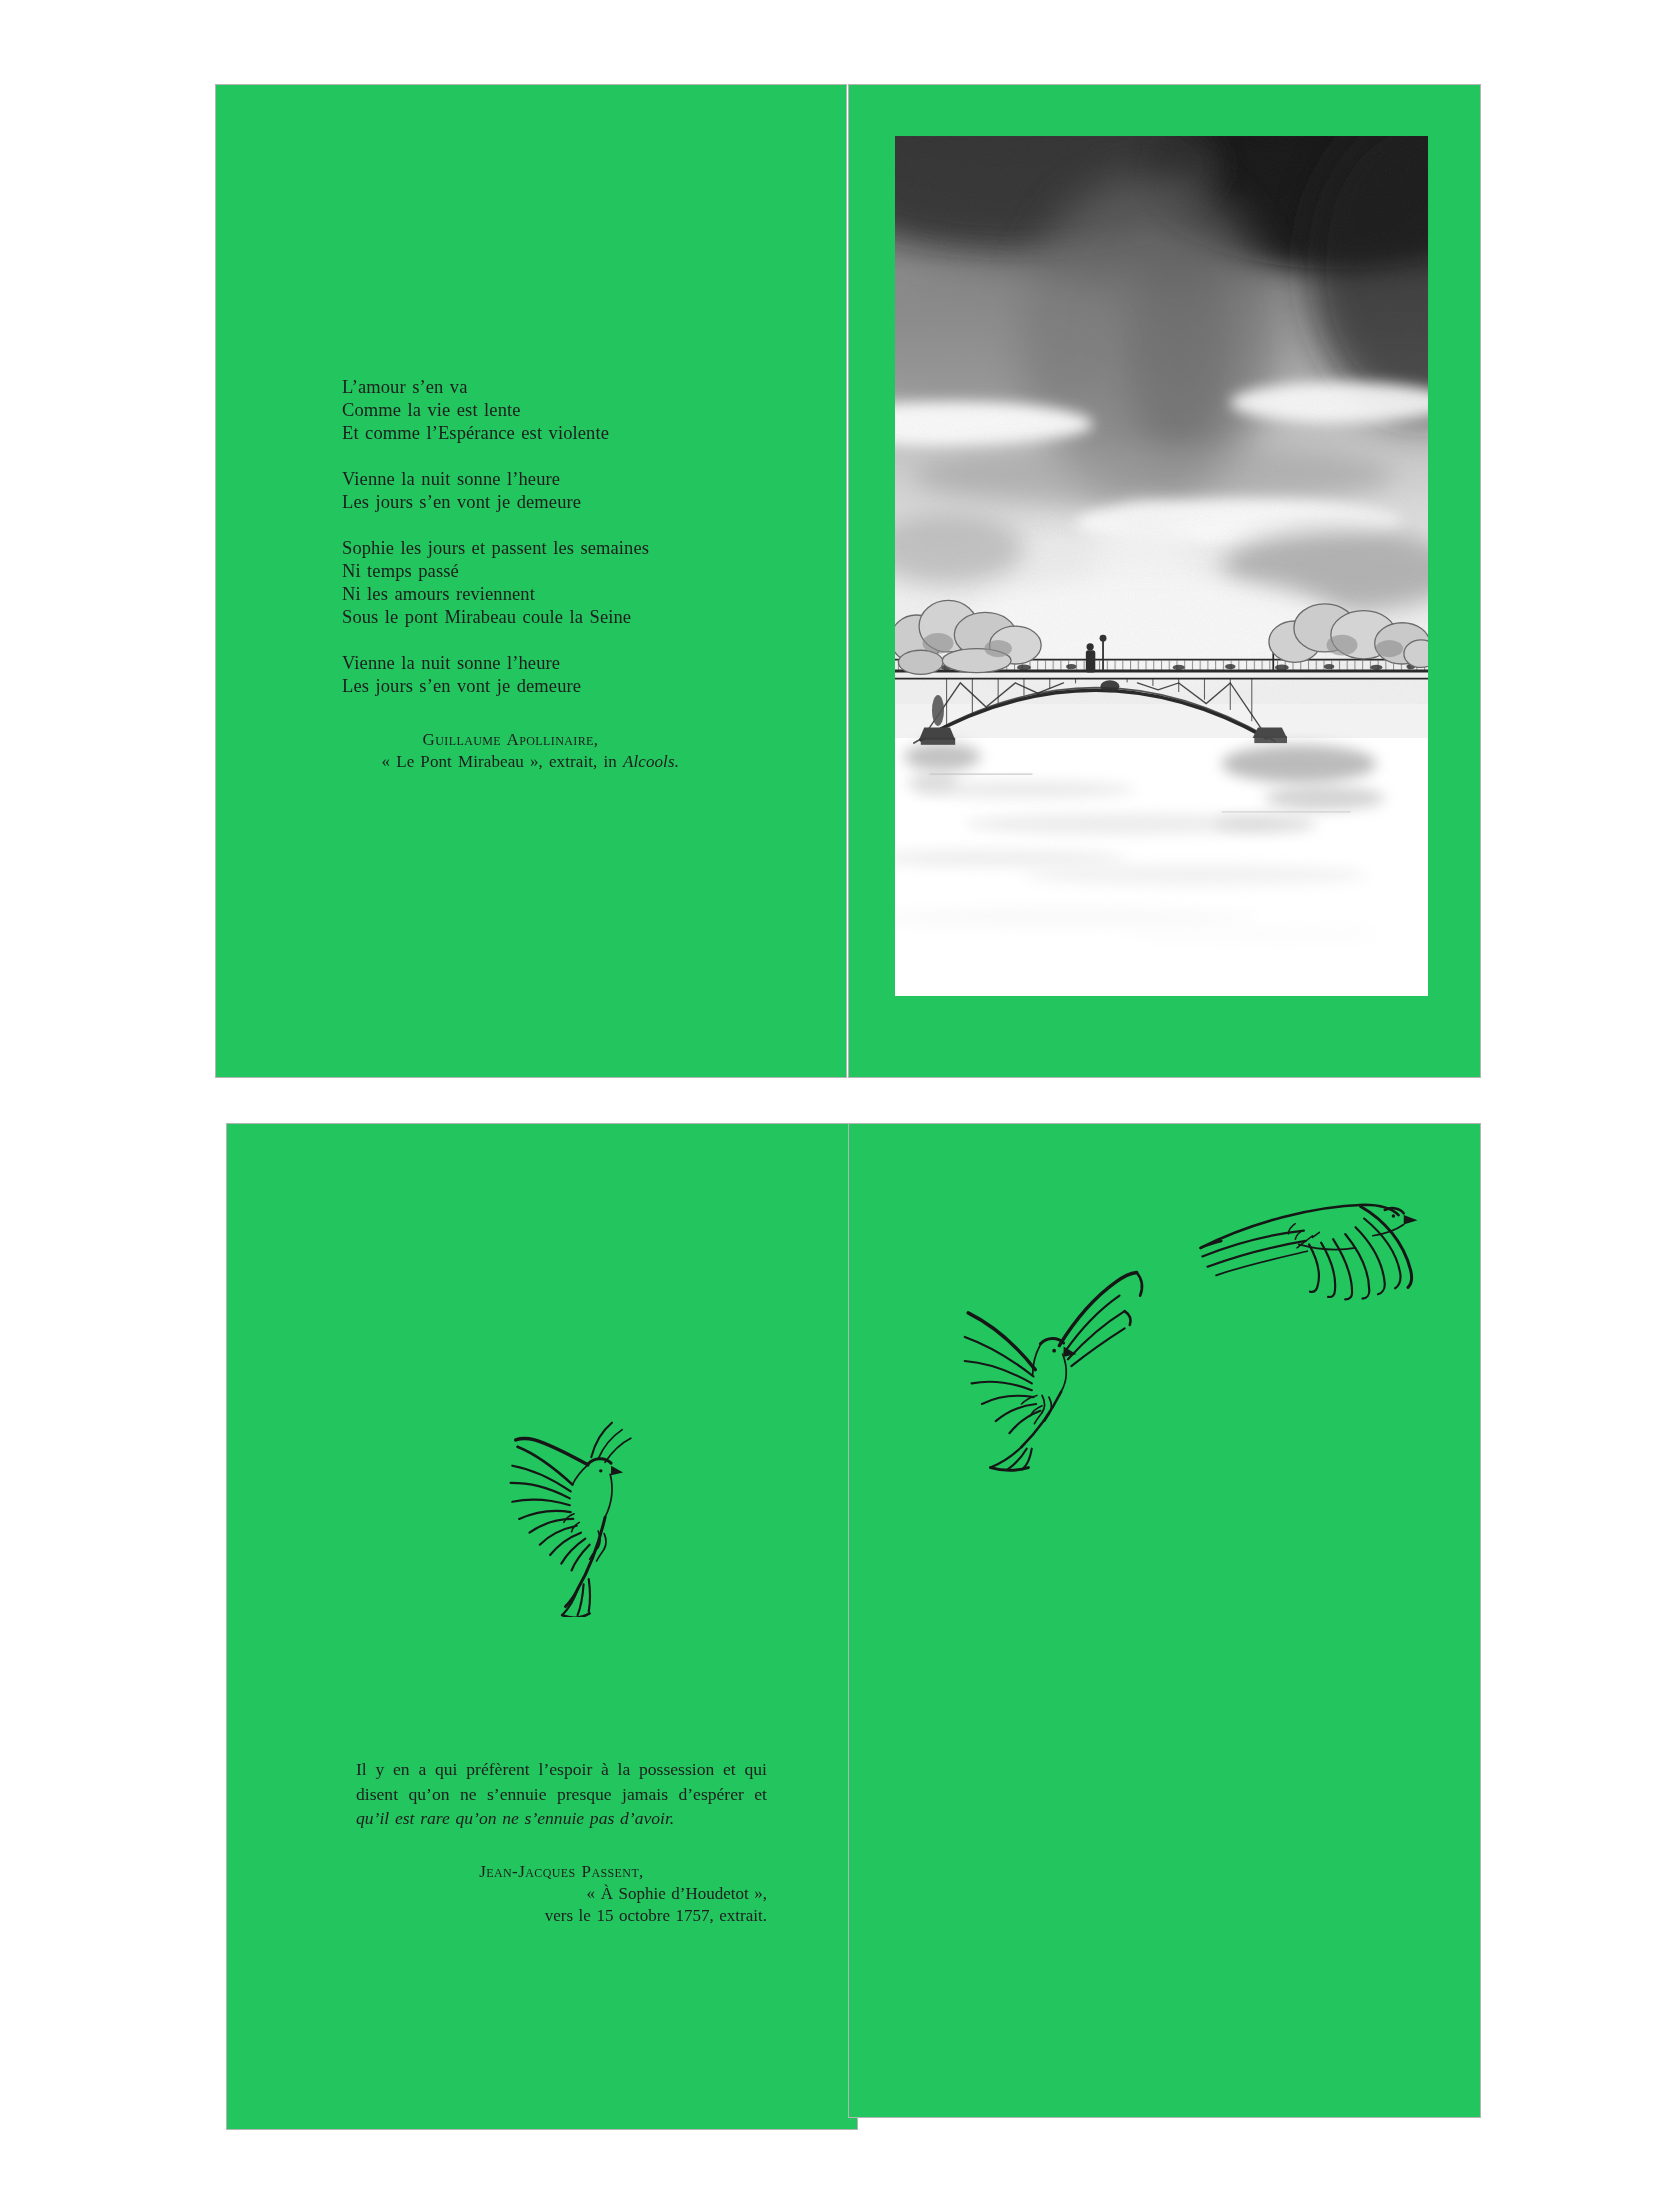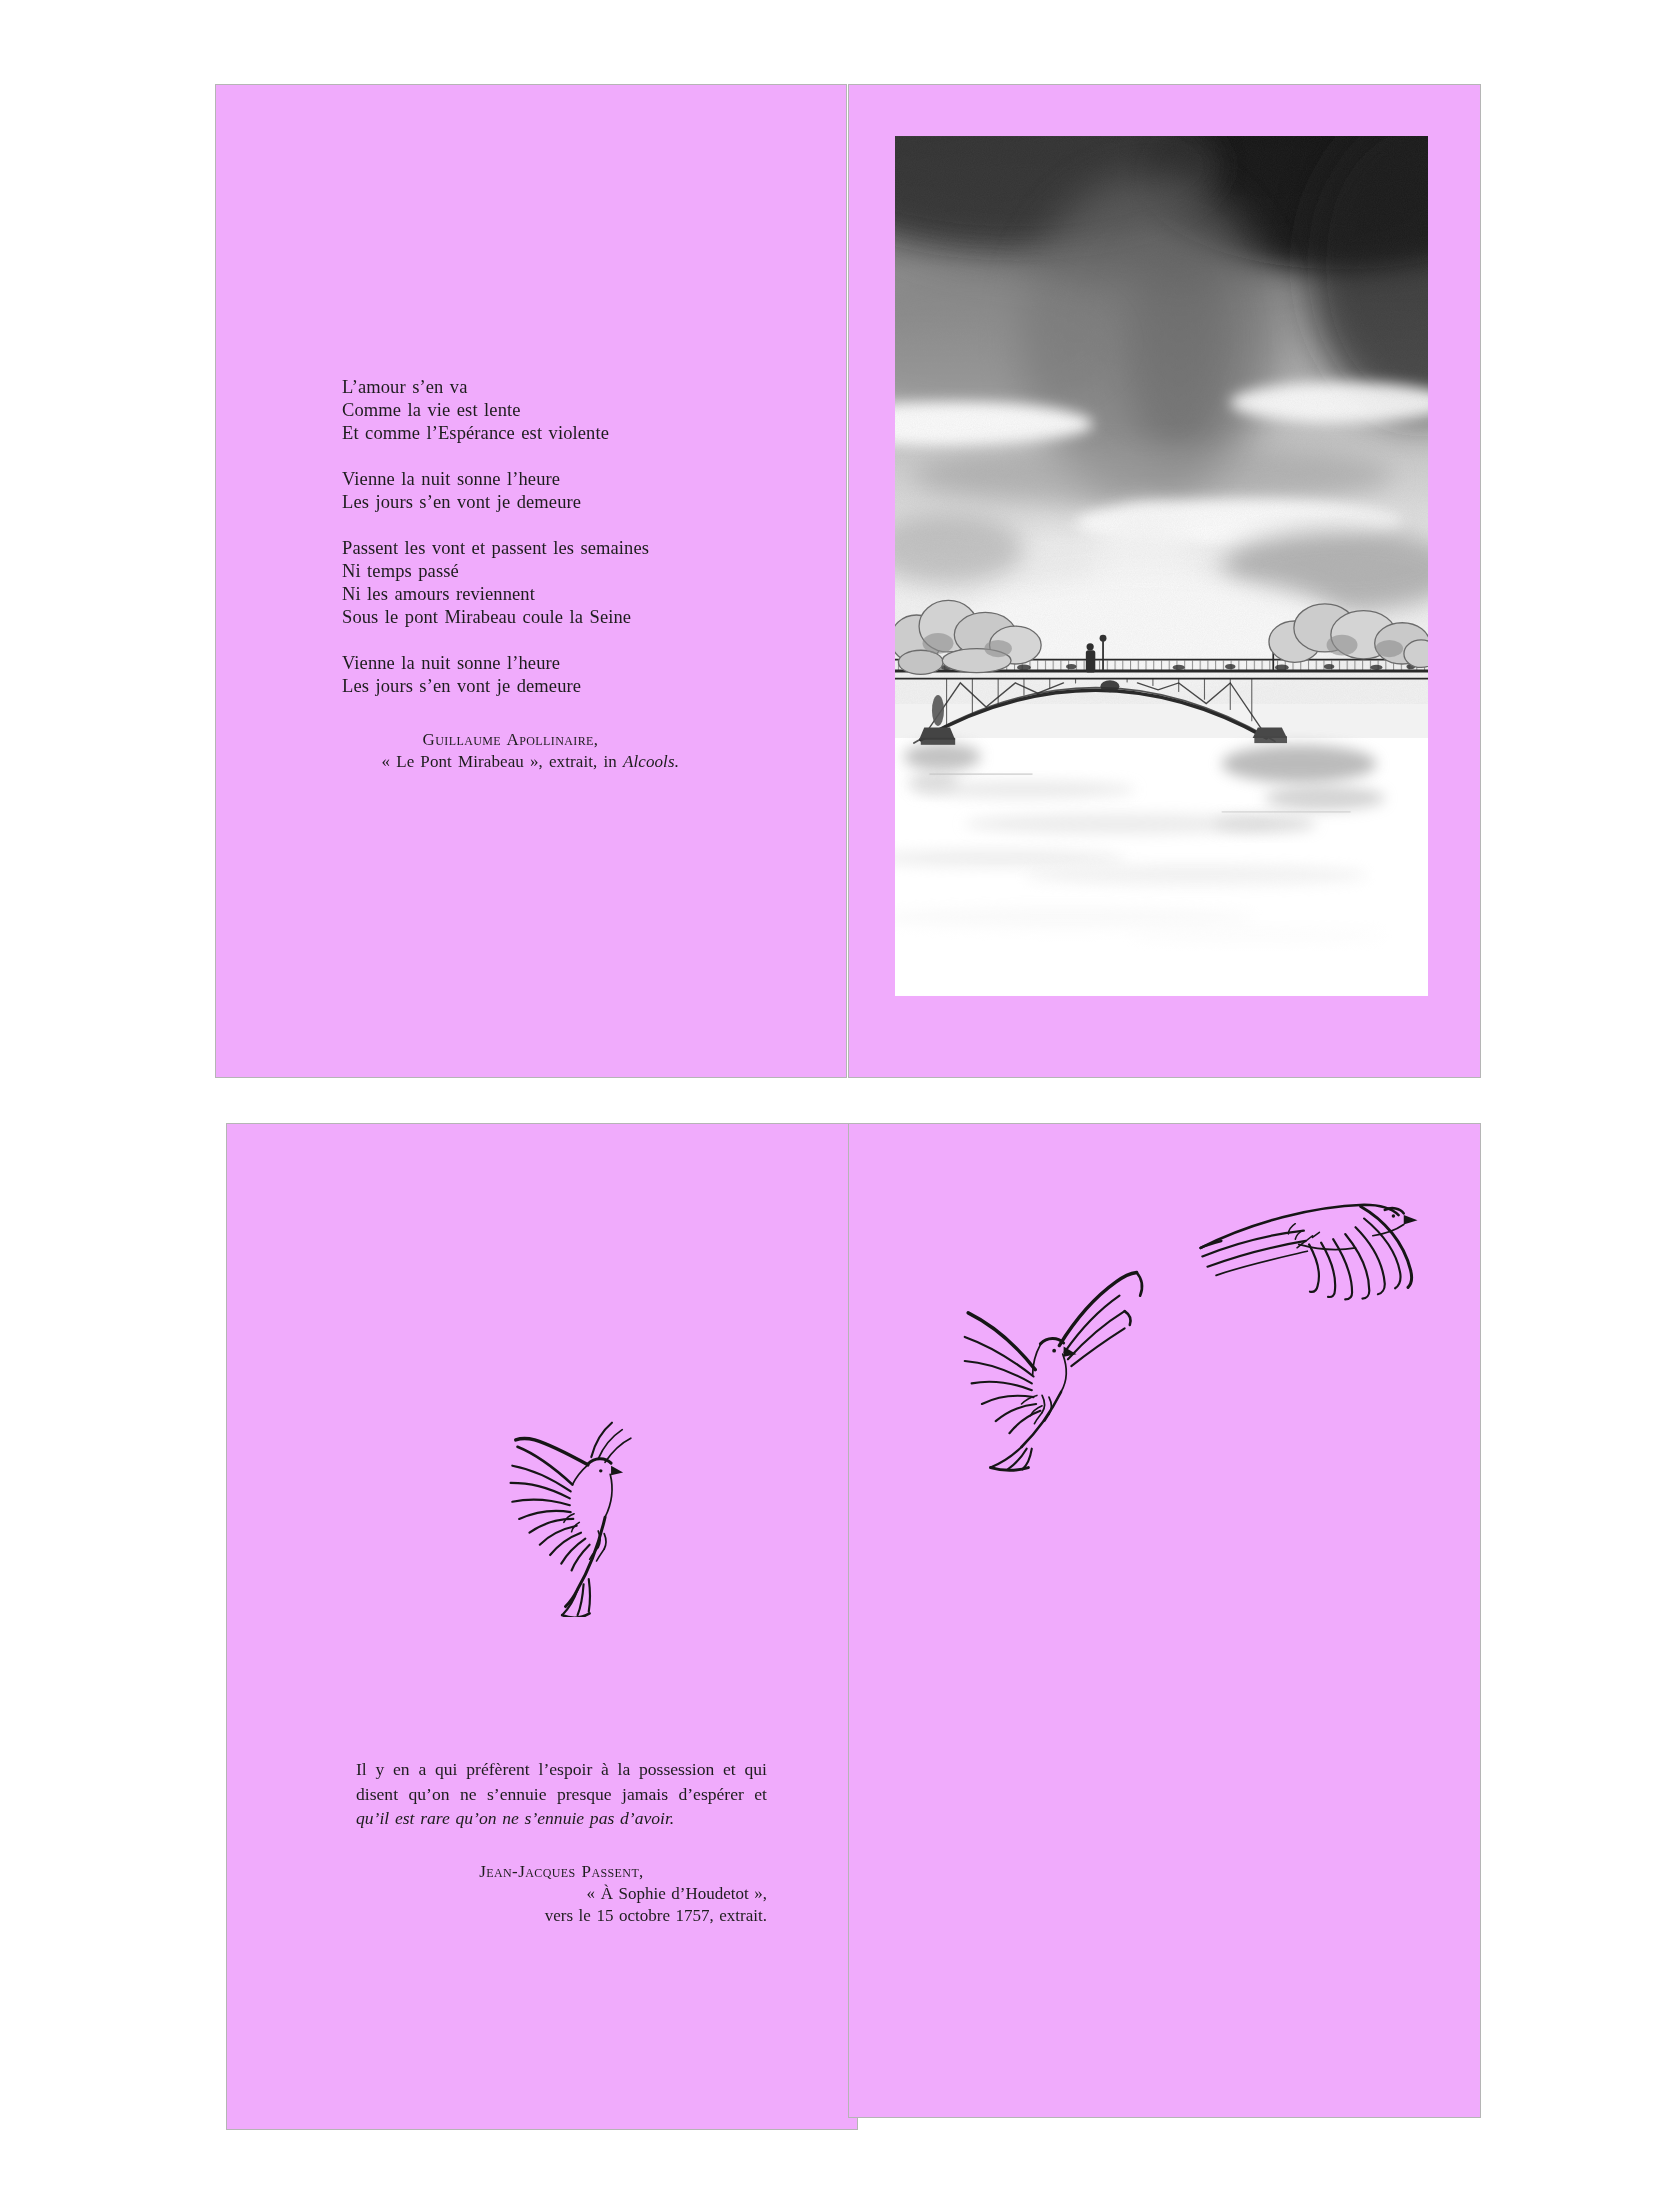--- a/index.html
+++ b/index.html
@@ -1,20 +1,20 @@
 <!DOCTYPE html>
 <html style="font-size:13.8px"><head>
 <meta charset="utf-8">
 <style>
   html, body { margin:0; padding:0; background:#ffffff; }
   #canvas {
     position:relative; width:1678px; height:2203px; background:#ffffff;
     font-family:"Liberation Serif", serif; color:#1d1d1d; overflow:hidden;
   }
-  .page { position:absolute; background:#f0abfc; border:0.9px solid #b5b5b5; box-sizing:border-box; }
+  .page { position:absolute; background:#22c55e; border:0.9px solid #b5b5b5; box-sizing:border-box; }
   #page-tl { left:215px;  top:84px;   width:632px; height:994px; }
   #page-tr { left:848px;  top:84px;   width:633px; height:994px; }
   #page-bl { left:226px;  top:1123px; width:632px; height:1007px;padding-left:8px; }
   #page-br { left:848px;  top:1123px; width:633px; height:995px; }
 
   
   .poem { position:absolute; left:126px; top:291px; width:337px;
           font-size:18.5px; line-height:23px; word-spacing:1.7px; letter-spacing:0.1px; }
   .pline { white-space:nowrap; }
   .stanza + .stanza { margin-top:23px; }
@@ -48,21 +48,21 @@
       <div class="stanza">
         <div class="pline">L’amour s’en va</div>
         <div class="pline">Comme la vie est lente</div>
         <div class="pline">Et comme l’Espérance est violente</div>
       </div>
       <div class="stanza">
         <div class="pline">Vienne la nuit sonne l’heure</div>
         <div class="pline">Les jours s’en vont je demeure</div>
       </div>
       <div class="stanza">
-        <div class="pline">Passent les vont et passent les semaines</div>
+        <div class="pline">Sophie les jours et passent les semaines</div>
         <div class="pline">Ni temps passé</div>
         <div class="pline">Ni les amours reviennent</div>
         <div class="pline">Sous le pont Mirabeau coule la Seine</div>
       </div>
       <div class="stanza">
         <div class="pline">Vienne la nuit sonne l’heure</div>
         <div class="pline">Les jours s’en vont je demeure</div>
       </div>
       <div class="attr">
         <div class="sc">Guillaume Apollinaire,</div>

